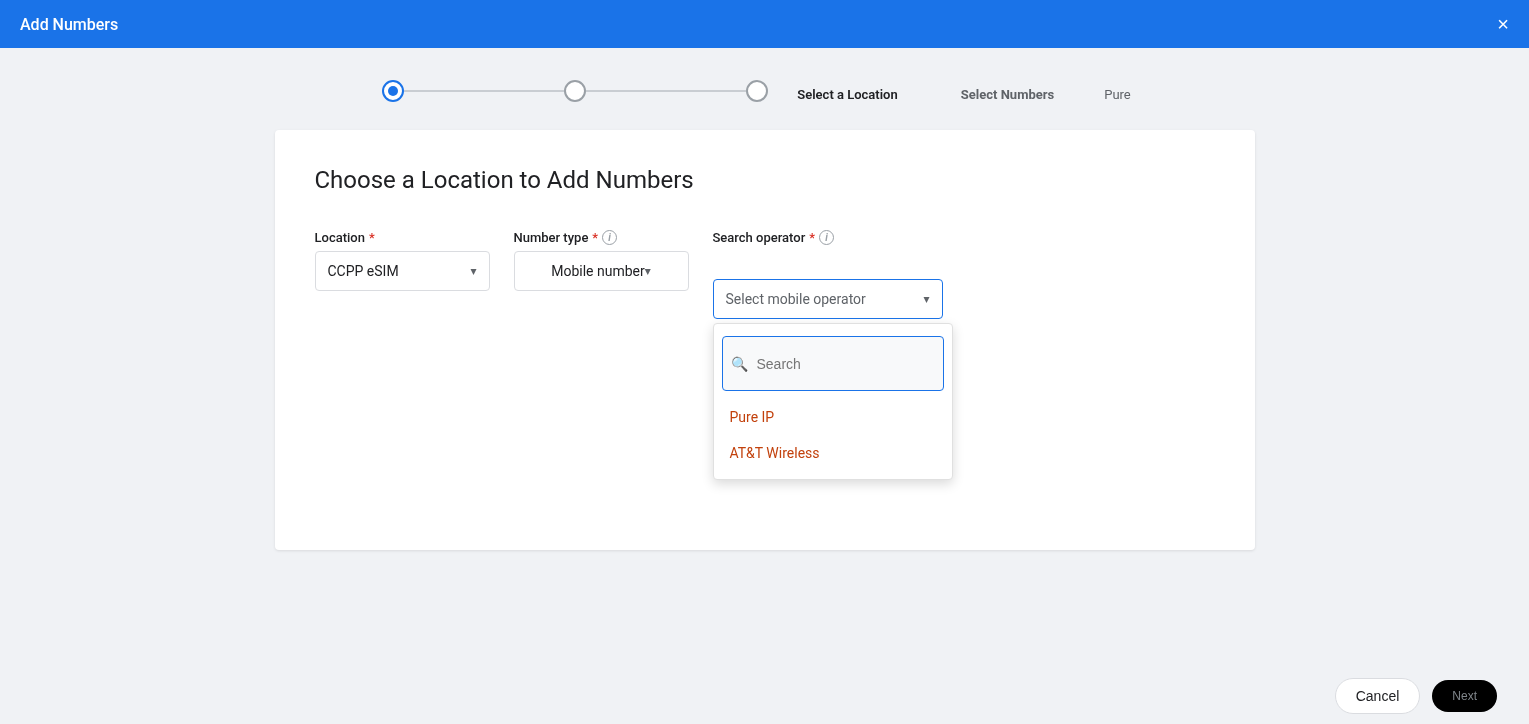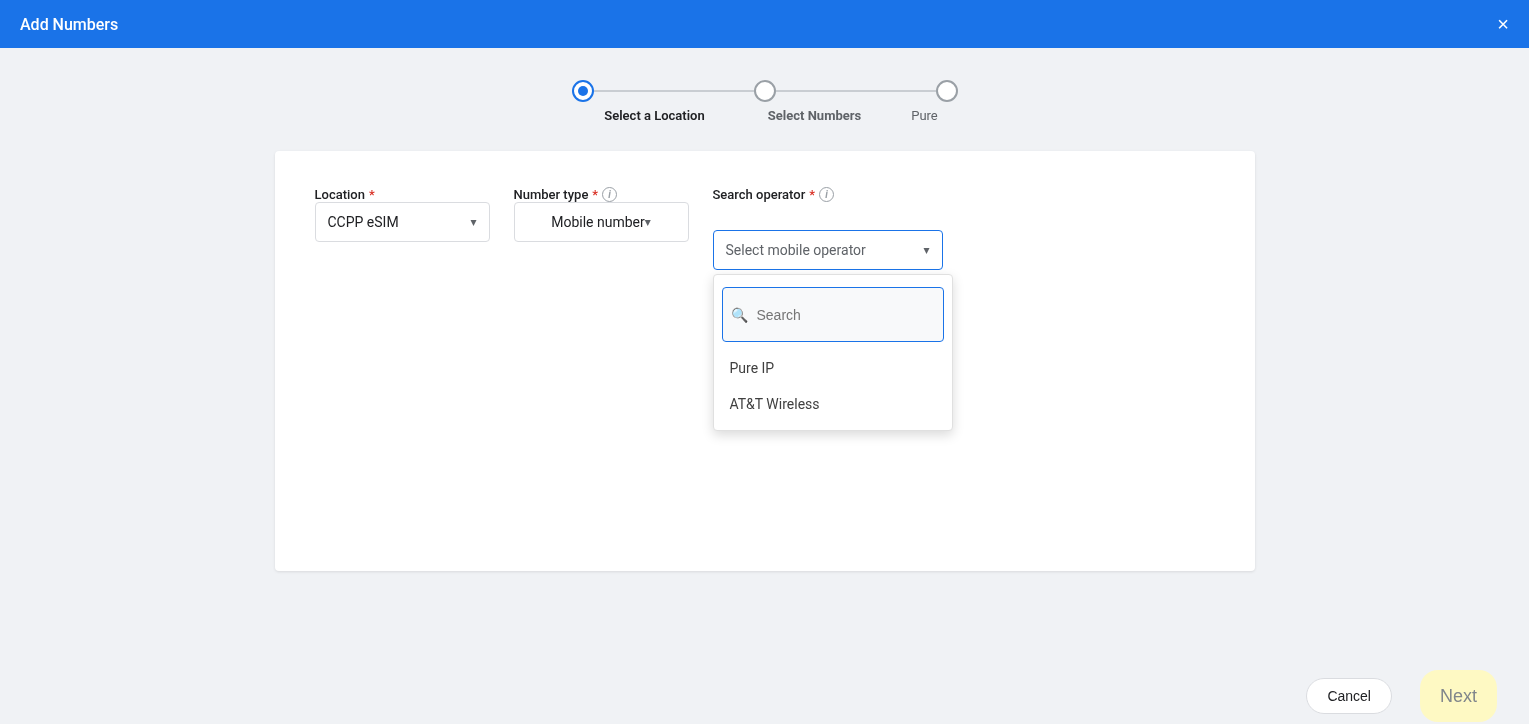--- a/index.html
+++ b/index.html
@@ -92,20 +92,21 @@
     
     .form-row {
       display: flex;
       gap: 24px;
       align-items: flex-start;
       position: relative;
     }
     .form-group {
       display: flex;
       flex-direction: column;
+      gap: 6px;
       position: relative;
     }
     .form-label {
       font-size: 13px;
       color: #202124;
       font-weight: 500;
       display: flex;
       align-items: center;
       gap: 4px;
     }
@@ -187,63 +188,63 @@
       left: 10px;
       top: 50%;
       transform: translateY(-50%);
       color: #5f6368;
       font-size: 14px;
       pointer-events: none;
     }
     .dropdown-item {
       padding: 10px 16px;
       font-size: 14px;
-      color: #404040;
+      color: #c2410c;
       cursor: pointer;
     }
 
     
     .footer {
       position: fixed;
       bottom: 0;
       right: 0;
       width: 100%;
       height: 56px;
       display: flex;
       align-items: center;
       justify-content: flex-end;
       padding: 0 32px;
-      gap: 28px;
+      gap: 12px;
       background: transparent;
     }
     .btn-cancel {
       height: 36px;
       padding: 0 20px;
       border: 1px solid #dadce0;
       border-radius: 18px;
       background: #fff;
       font-size: 14px;
       color: #202124;
       cursor: pointer;
     }
     .btn-next {
-      height: 52px;
+      height: 32px;
       padding: 0 20px;
       border: none;
       border-radius: 18px;
-      background: #fef9c3;
-      font-size: 18px;
+      background: #000000;
+      font-size: 12px;
       color: #80868b;
       cursor: not-allowed;
     }
 
     
     .stepper-container {
       display: flex;
-      flex-direction: column;
+      flex-direction: row;
       align-items: center;
       margin-bottom: 28px;
     }
     .steps-track {
       display: flex;
       align-items: center;
     }
     .steps-labels {
       display: flex;
       align-items: center;
@@ -285,20 +286,21 @@
       <div class="step-circle"></div>
     </div>
     <div class="steps-labels">
       <span class="slabel active slabel-w1">Select a Location</span>
       <span class="slabel slabel-w2">Select Numbers</span>
       <span class="slabel slabel-w3">Pure</span>
     </div>
   </div>
 
   <div class="card">
+    <div class="card-title">Choose a Location to Add Numbers</div>
 
     <div class="form-row">
 
       <div class="form-group">
         <div class="form-label">
           <span>Location</span>
           <span class="required-star">*</span>
         </div>
         <div class="select-box select-box-location">
           <span>CCPP eSIM</span>

